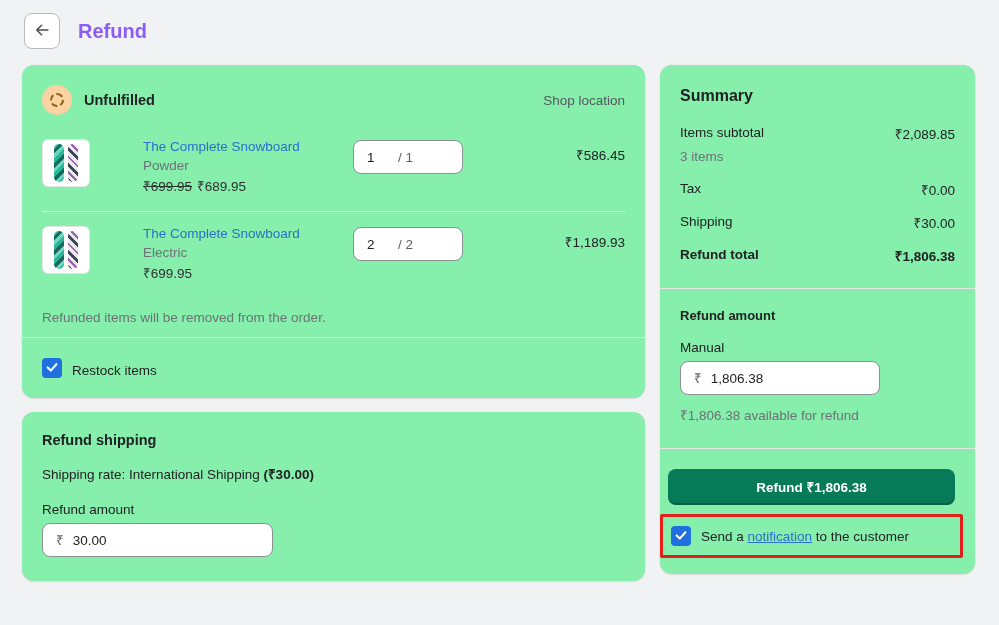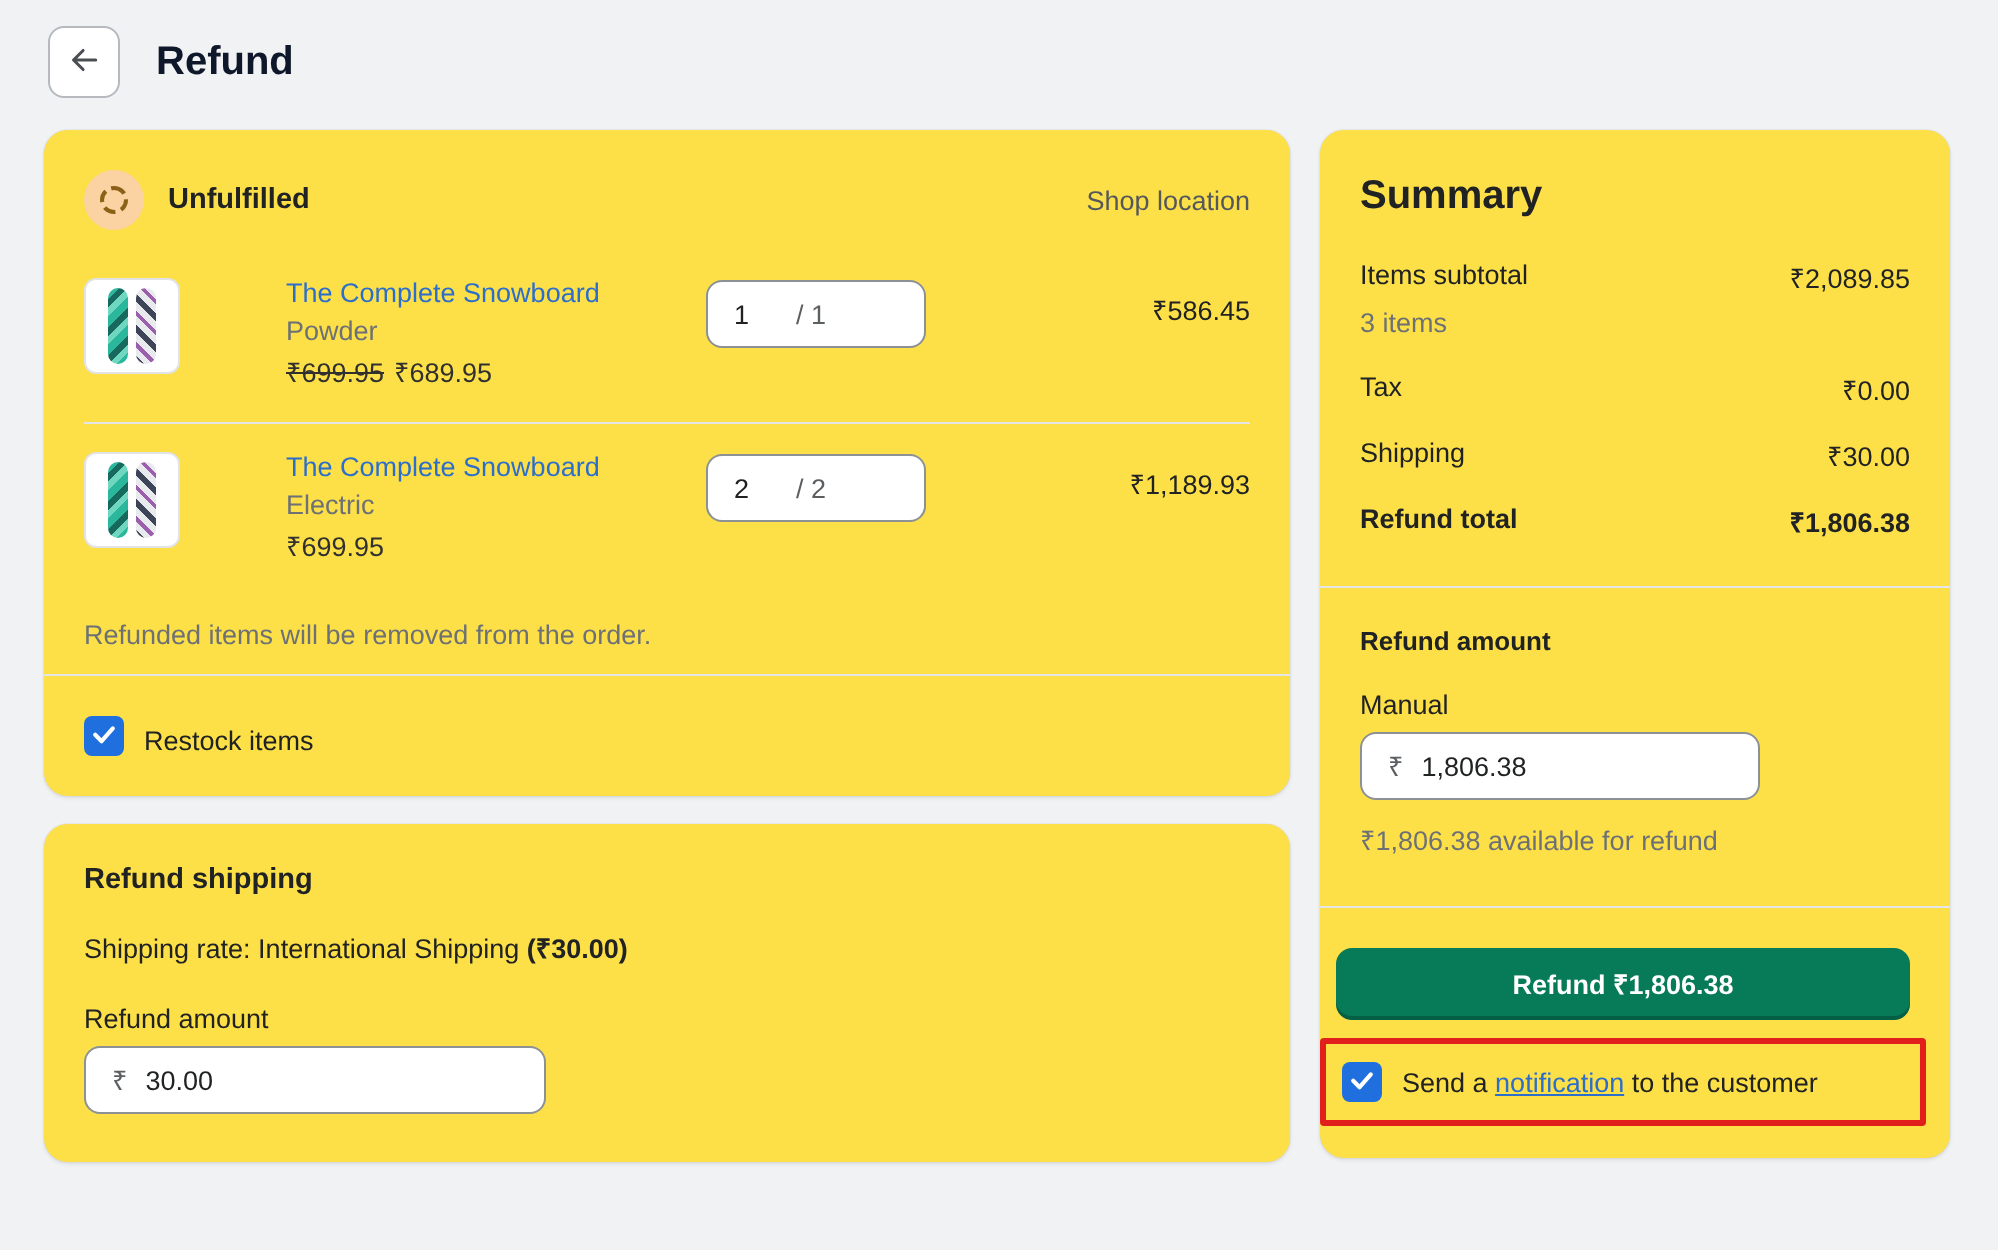--- a/index.html
+++ b/index.html
@@ -11,28 +11,28 @@
     color:#202223;
     overflow:hidden;
   }
   
   .page-header { display:flex; align-items:center; padding:13px 24px 10px 24px; }
   .back-btn {
     width:36px; height:36px; background:#fff; border:1px solid #b6babf;
     border-radius:8px; display:flex; align-items:center; justify-content:center;
     cursor:pointer;
   }
-  .page-title { font-size:20px; font-weight:700; margin-left:18px; color:#0f172a; }
+  .page-title { font-size:20px; font-weight:700; margin-left:18px; color:#8b5cf6; }
 
   
   .content { display:flex; gap:15px; padding:6px 24px 14px 22px; align-items:flex-start; }
   .col-left { flex:1; min-width:0; }
   .col-right { width:315px; flex:0 0 315px; }
   .card {
-    background:#fde047; border-radius:12px;
+    background:#86efac; border-radius:12px;
     box-shadow:0 1px 2px rgba(0,0,0,.09), 0 0 1px rgba(0,0,0,.12);
   }
   .divider-full { border-top:1px solid #e3e5e7; }
 
   
   .sec-pad { padding:20px; }
   .fulfill-header { display:flex; align-items:center; margin-bottom:10px; }
   .badge-circle {
     width:30px; height:30px; border-radius:50%; background:#fbd2a2;
     display:flex; align-items:center; justify-content:center; flex:0 0 30px;
@@ -83,21 +83,21 @@
   .field-label { margin-top:19px; }
   .amount-field {
     margin-top:6px; height:34px; border:1px solid #8c9196; border-radius:8px;
     background:#fff; display:flex; align-items:center; cursor:text;
   }
   .amount-field .prefix { color:#5c5f62; padding:0 9px 0 13px; }
   .ship-amount-field { width:231px; }
 
   
   .summary-sec { padding:22px 20px 8px 20px; }
-  .summary-title { font-size:20px; font-weight:700; margin-bottom:20px; }
+  .summary-title { font-size:16px; font-weight:700; margin-bottom:20px; }
   .sum-row { display:flex; justify-content:space-between; margin-bottom:15px; }
   .sum-sub { color:#6d7175; margin:-9px 0 17px 0; }
   .sum-row.bold { font-weight:700; margin-bottom:15px; }
 
   .refund-amount-sec { padding:19px 20px 24px 20px; }
   .small-heading { font-weight:700; font-size:13px; }
   .manual-label { margin-top:17px; }
   .manual-field { width:200px; }
   .available-hint { color:#6d7175; margin-top:11px; }
 

